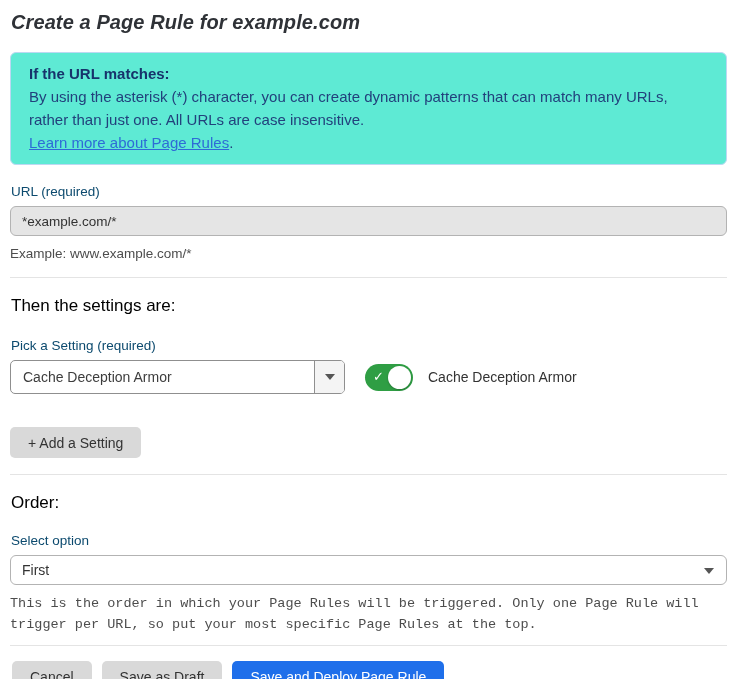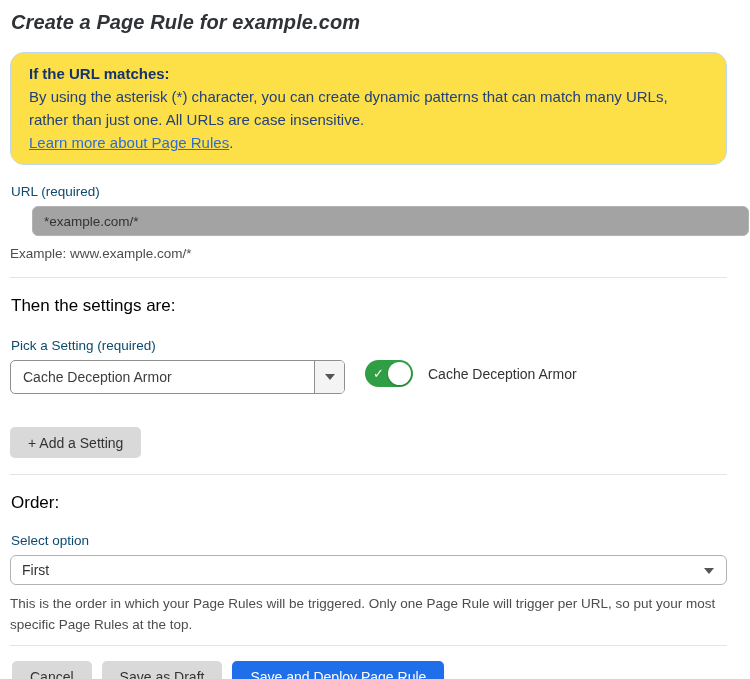--- a/index.html
+++ b/index.html
@@ -15,23 +15,23 @@
     font-size: 20px;
     font-weight: bold;
     color: #2f3237;
     letter-spacing: 0.1px;
     margin: 2px 0 18px 1px;
     font-style: italic;
   }
 
   
   .info-box {
-    background: #fde047;
+    background: #5eead4;
     border: 1px solid #bcd8f2;
-    border-radius: 14px;
+    border-radius: 6px;
     padding: 9px 33px 10px 18px;
     font-size: 15px;
     line-height: 23px;
     color: #22417c;
     margin-bottom: 19px;
   }
   .info-heading { font-weight: bold; color: #17336b; }
   .info-link { color: #2e6bd6; text-decoration: underline; cursor: pointer; }
   .info-link-suffix { color: #22417c; }
 
@@ -39,32 +39,31 @@
   .field-label { font-size: 13.5px; color: #0c4a6e; margin: 0 0 7px 1px; }
   .text-input {
     width: 100%;
     height: 30px;
     border: 1px solid #b3b3b3;
     border-radius: 6px;
     padding: 0 11px;
     font-size: 13.5px;
     color: #333333;
     font-family: "Liberation Sans", sans-serif;
-    background: #a3a3a3;
+    background: #e5e5e5;
     outline: none;
-    margin-left: 22px;
   }
   .helper-text { font-size: 13.5px; color: #4d4d4d; margin-top: 7px; line-height: 21px; }
 
   .divider { border: none; border-top: 1px solid #e4e4e4; margin: 13px 0 0 0; }
 
   .section-heading { font-size: 17px; font-weight: normal; color: #000000; margin: 18px 0 0 1px; }
 
   
-  .picker-row { display: flex; align-items: flex-start; margin-top: 6px; }
+  .picker-row { display: flex; align-items: center; margin-top: 6px; }
   .dropdown {
     width: 335px;
     height: 34px;
     border: 1px solid #8f8f8f;
     border-radius: 5px;
     background: #ffffff;
     display: flex;
     align-items: stretch;
     cursor: pointer;
     overflow: hidden;
@@ -202,21 +201,21 @@
 
   <h2 class="section-heading">Order:</h2>
 
   <div class="field-label" style="margin-top:20px;">Select option</div>
 
   <div class="select-box">
     <span>First</span>
     <span class="caret-down"></span>
   </div>
 
-  <div class="helper-text" style="margin-top:8px; padding-right:4px;">This is the order in which your Page Rules will be triggered. Only one Page Rule will trigger per URL, so put your most specific Page Rules at the top.</div>
+  <div class="helper-text" style="margin-top:8px; padding-right:4px;font-family:Liberation Mono, monospace;">This is the order in which your Page Rules will be triggered. Only one Page Rule will trigger per URL, so put your most specific Page Rules at the top.</div>
 
   <hr class="divider" style="margin-top:10px;">
 
   <div class="footer-row">
     <button class="btn btn-gray">Cancel</button>
     <button class="btn btn-gray">Save as Draft</button>
     <button class="btn btn-blue">Save and Deploy Page Rule</button>
   </div>
 
 </div>

